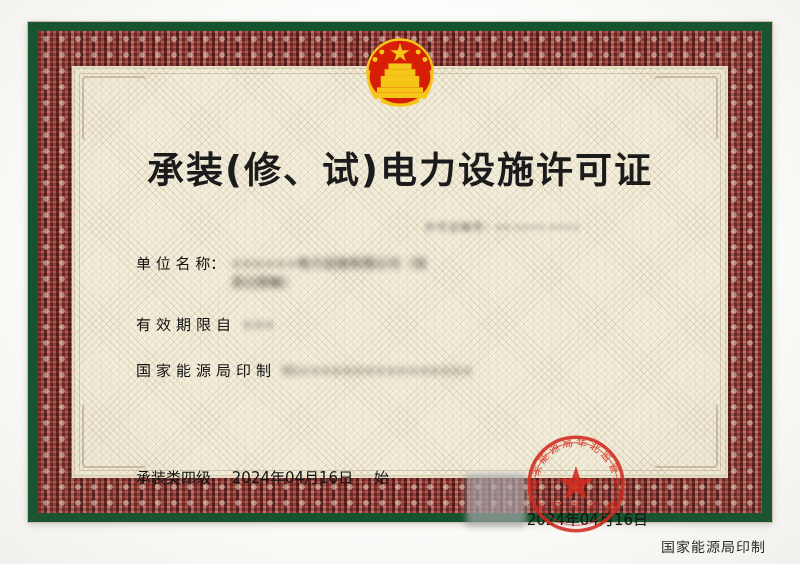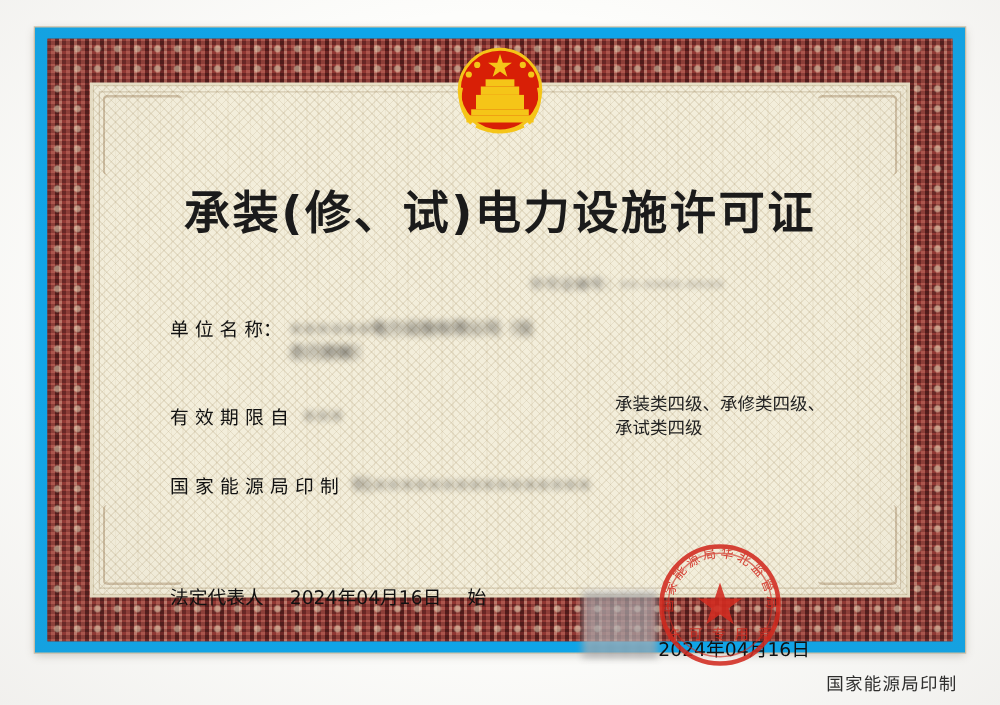--- a/index.html
+++ b/index.html
@@ -32,21 +32,21 @@
       radial-gradient(ellipse at 50% 45%, rgba(255,255,255,0) 55%, rgba(120,110,100,0.09) 100%);
   }
 
   
   .cert {
     position: absolute;
     left: 28px;
     top: 22px;
     width: 744px;
     height: 500px;
-    background: #0ea5e9;
+    background: #14532d;
     box-shadow: 0 0 0 1px #cfc4ab, 0 2px 7px rgba(80,70,55,0.28);
   }
 
   
   .band {
     position: absolute;
     left: 10px;
     top: 9px;
     right: 10px;
     bottom: 9px;
@@ -161,21 +161,21 @@
 
   .fields {
     position: absolute;
     top: 186px;
     left: 62px;
     right: 58px;
   }
 
   .row {
     display: flex;
-    align-items: center;
+    align-items: flex-end;
     margin-bottom: 23px;
   }
   .col-l { width: 350px; display: flex; align-items: flex-start; }
   .col-r { flex: 1; display: flex; align-items: flex-start; }
 
   .lbl {
     font-family: "DejaVu Sans", "Liberation Sans", sans-serif;
     font-size: 15px;
     color: #111;
     white-space: nowrap;
@@ -291,36 +291,35 @@
               <span class="val redacted val-wide">××××××电力设施有限公司（信息已脱敏）</span>
             </div>
           </div>
 
           <div class="row" style="margin-top:22px;">
             <div class="col-l">
               <span class="lbl sp">有效期限自</span>
               <span class="val redacted">×××</span>
             </div>
             <div class="col-r">
-              <span class="val clear val-wide">承装类四级、承修类四级、承试类四级</span>
             </div>
           </div>
 
           <div class="row" style="margin-top:26px;">
             <div class="col-l" style="width:auto;">
               <span class="lbl sp">国家能源局印制</span>
               <span class="val redacted">91××××××××××××××××</span>
             </div>
           </div>
 
         </div>
 
         <div class="validity">
           <div class="vrow">
-            <span class="lbl">法定代表人</span>
+            <span class="lbl">承装类四级</span>
             <span class="vdate">2024年04月16日</span>
             <span class="vtail">始</span>
           </div>
         </div>
 
         <div class="qr-blur"></div>
 
         <div class="issue-date">2024年04月16日</div>
 
         <svg class="seal" viewBox="0 0 120 120">

